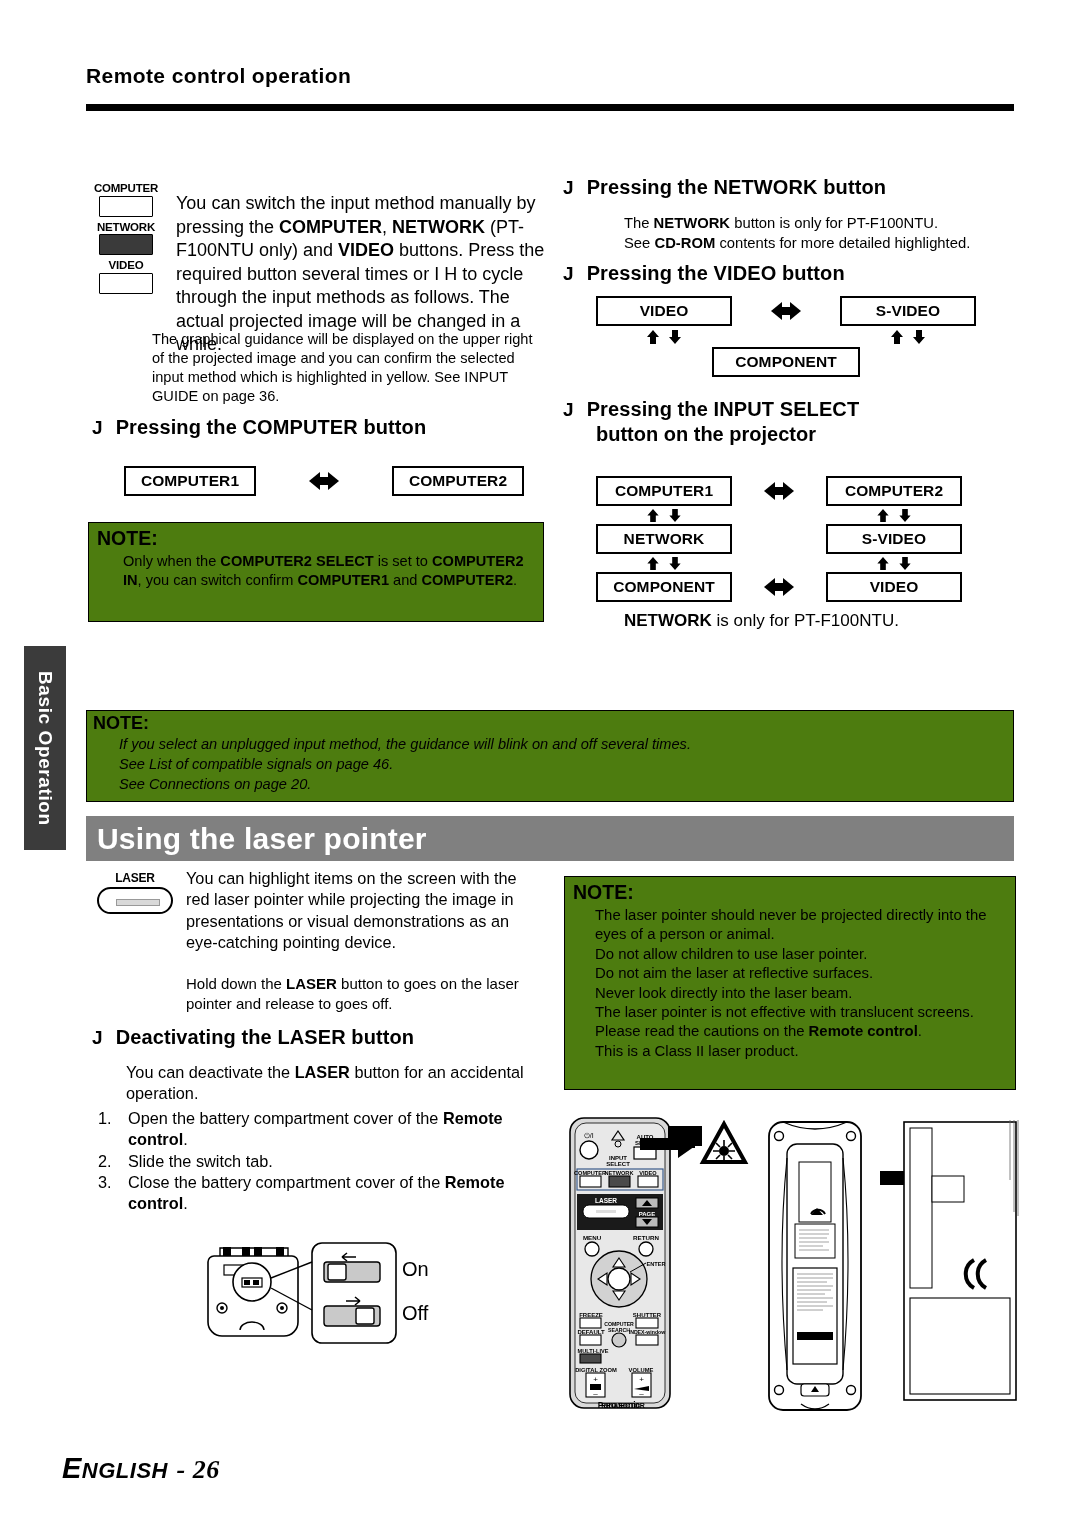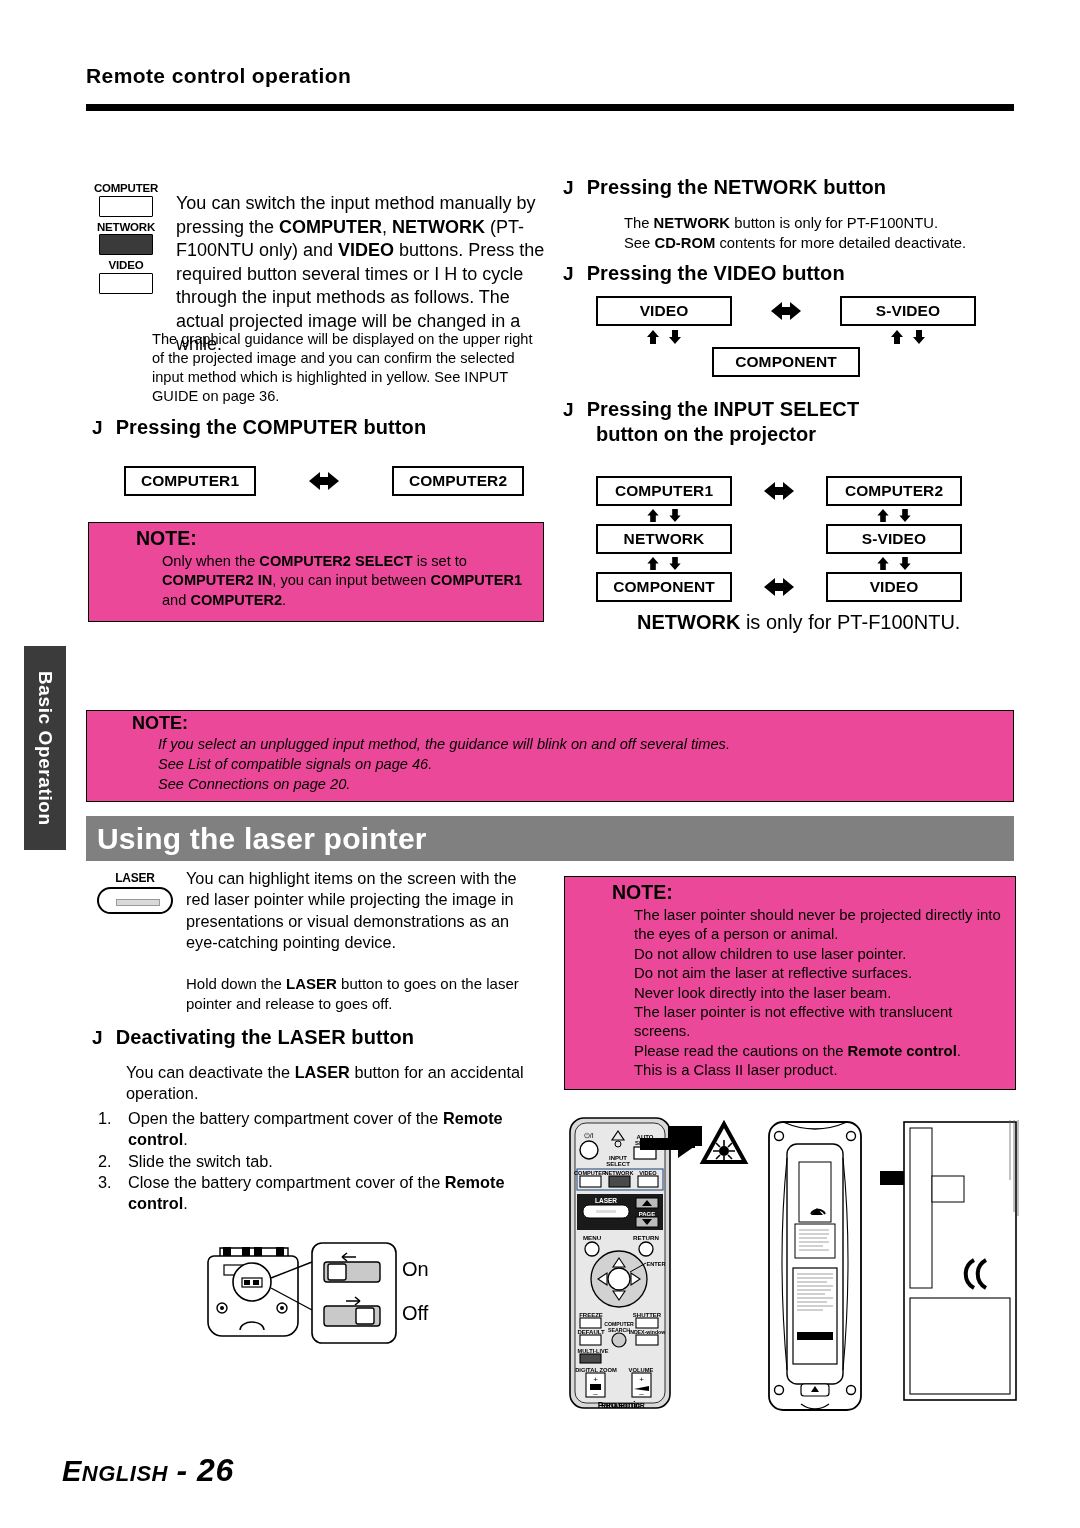--- a/index.html
+++ b/index.html
@@ -77,21 +77,21 @@
 
   
   .fbox {
     border:2px solid #000; background:#fff;
     display:flex; align-items:center; justify-content:center;
     font-weight:bold; text-align:center;
     font-size:15.5px; letter-spacing:.1px;
   }
 
   
-  .notebox { position:absolute; border:1.6px solid #000; background:#ec4899;padding-left:39px; }
+  .notebox { position:absolute; border:1.6px solid #000; background:#4d7c0f; }
   .notebox .nhead { font-size:19.5px; font-weight:bold; padding:4px 0 2px 8px; }
   .notebox .nbody { font-size:14.6px; line-height:1.33; padding:0 10px 8px 34px; }
 
   
   .footer {
     position:absolute; left:62px; top:1452px;
     font-style:italic; font-weight:bold; font-size:29px;
     letter-spacing:.5px;
   }
   .footer .sc { font-size:22px; }
@@ -163,31 +163,31 @@
         <polygon points="30,10 19,1 19,19" fill="#000"></polygon>
         <rect x="10" y="6" width="10" height="8" fill="#000"></rect>
       </svg>
     </div>
     <div class="fbox" style="width:132px;height:30px;">COMPUTER2</div>
   </div>
 
   <div class="notebox" style="left:88px;top:522px;width:456px;height:100px;">
     <div class="nhead">NOTE:</div>
     <div class="nbody" style="padding-left:34px;">
-      <span>Only when the </span><b>COMPUTER2 SELECT</b><span> is set to </span><b>COMPUTER2 IN</b><span>, you can input between </span><b>COMPUTER1</b><span> and </span><b>COMPUTER2</b><span>.</span>
+      <span>Only when the </span><b>COMPUTER2 SELECT</b><span> is set to </span><b>COMPUTER2 IN</b><span>, you can switch confirm </span><b>COMPUTER1</b><span> and </span><b>COMPUTER2</b><span>.</span>
     </div>
   </div>
 
   <div class="sub-h" style="position:absolute;left:563px;top:176px;width:460px;">
     <span class="j">J</span>
     <span class="txt">Pressing the NETWORK button</span>
   </div>
   <div style="position:absolute;left:624px;top:214px;width:400px;font-size:14.8px;line-height:1.33;">
     <span>The </span><b>NETWORK</b><span> button is only for PT-F100NTU.</span><br>
-    <span>See </span><b>CD-ROM</b><span> contents for more detailed deactivate.</span>
+    <span>See </span><b>CD-ROM</b><span> contents for more detailed highlighted.</span>
   </div>
 
   <div class="sub-h" style="position:absolute;left:563px;top:262px;width:460px;">
     <span class="j">J</span>
     <span class="txt">Pressing the VIDEO button</span>
   </div>
 
   <div style="position:absolute;left:596px;top:296px;width:380px;">
     <div style="display:flex;align-items:center;">
       <div class="fbox" style="width:136px;height:30px;">VIDEO</div>
@@ -291,21 +291,21 @@
       <div class="fbox" style="width:136px;height:30px;">COMPONENT</div>
       <div style="flex:1;display:flex;justify-content:center;">
         <svg width="30" height="20" viewBox="0 0 30 20">
             <polygon points="0,10 11,1 11,19" fill="#000"></polygon>
             <polygon points="30,10 19,1 19,19" fill="#000"></polygon>
             <rect x="10" y="6" width="10" height="8" fill="#000"></rect>
           </svg>
       </div>
       <div class="fbox" style="width:136px;height:30px;">VIDEO</div>
     </div>
-    <div style="margin-top:9px;margin-left:41px;font-size:20px;">
+    <div style="margin-top:9px;margin-left:28px;font-size:17px;">
       <b>NETWORK</b><span> is only for PT-F100NTU.</span>
     </div>
   </div>
 
   <div class="notebox" style="left:86px;top:710px;width:928px;height:92px;">
     <div class="nhead" style="font-size:18px;padding:2px 0 0 6px;">NOTE:</div>
     <div class="nbody" style="padding:0 10px 6px 32px;font-size:14.6px;line-height:1.38;font-style:italic;">
       <div>If you select an unplugged input method, the guidance will blink on and off several times.</div>
       <div>See  List of compatible signals  on page 46.</div>
       <div>See  Connections  on page 20.</div>
@@ -544,16 +544,16 @@
       </g>
       <rect x="10" y="180" width="100" height="96" fill="#fff" stroke="#000" stroke-width="1.1"></rect>
       <g stroke="#555" stroke-width="0.8" transform="rotate(90 60 228)">
         <path d="M16 14 h84 M16 18 h84 M16 22 h70 M16 26 h84 M16 30 h60 M16 34 h84 M16 38 h80 M16 42 h84 M16 46 h56 M16 50 h84 M16 54 h74 M16 58 h84 M16 62 h48 M16 66 h84 M16 70 h66 M16 74 h84 M16 78 h40 M16 82 h84 M16 86 h72 M16 90 h84"></path>
       </g>
     </svg>
   </div>
 
   <div class="footer">
     <span>E</span><span class="sc">NGLISH</span>
-    <span class="sc" style="font-size:32px;">- 26</span>
+    <span class="sc" style="font-size:26px;font-family:Liberation Serif, serif;">- 26</span>
   </div>
 
 </div>
 
 </body></html>

